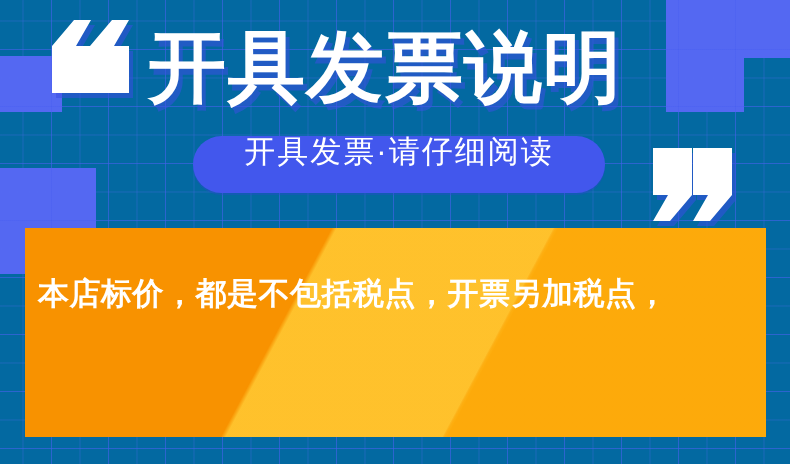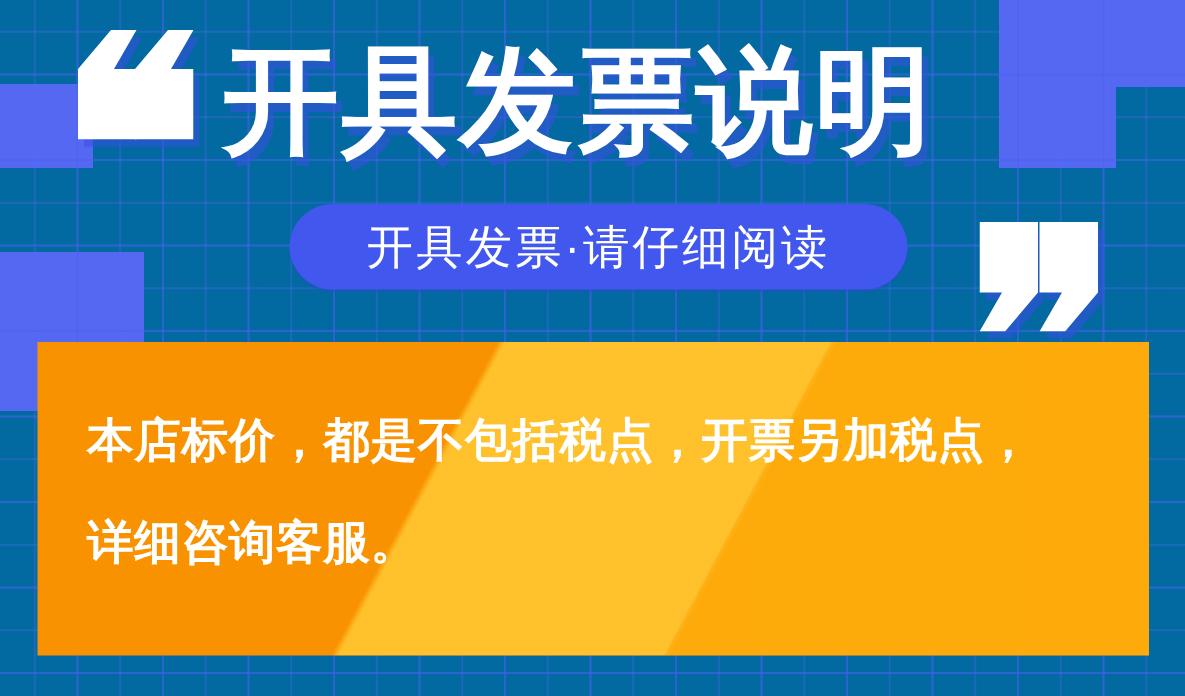--- a/index.html
+++ b/index.html
@@ -68,21 +68,21 @@
     white-space:nowrap;
     text-shadow:4px 6px 0 rgba(58,80,226,.55);
   }
 
   #subtitle-pill{
     position:absolute;z-index:6;
     left:193px;top:136px;
     width:412px;height:57px;
     background:#4257ed;
     border-radius:29px;
-    display:flex;align-items:center;justify-content:center;
+    display:flex;align-items:flex-start;justify-content:center;
     box-shadow:0 2px 0 rgba(48,68,210,.35);
   }
   #subtitle-pill .txt{
     color:#ffffff;
     font-size:31px;
     line-height:1;
     letter-spacing:2px;
     white-space:nowrap;
   }
 
@@ -117,21 +117,21 @@
   #note-text{
     position:absolute;z-index:3;
     left:13px;top:32px;
     right:16px;
     color:#ffffff;
     font-size:31px;
     font-weight:bold;
     line-height:68px;
     letter-spacing:.5px;
   }
-  #note-text .line{display:block;white-space:nowrap;margin-left:20px;}
+  #note-text .line{display:block;white-space:nowrap;}
 </style>
 </head>
 <body>
 
 <div id="banner">
 
   <div class="blk b1"></div>
   <div class="blk b2"></div>
   <div class="blk b5"></div>
   <div class="blk b3"></div>
@@ -158,17 +158,16 @@
       <path fill="#ffffff" d="M39 0 L39 47 L17 73 L0 73 L15 47 L0 47 L0 0 Z"></path>
       <path fill="#ffffff" d="M79 0 L79 47 L57 73 L40 73 L55 47 L40 47 L40 0 Z"></path>
     </svg>
   </div>
 
   <div id="note-card">
     <div class="sheen"></div>
     <div class="sheen2"></div>
     <div id="note-text">
       <span class="line">本店标价，都是不包括税点，开票另加税点，</span>
-      <span class="line">详细咨询客服。</span>
     </div>
   </div>
 
 </div>
 
 </body></html>

